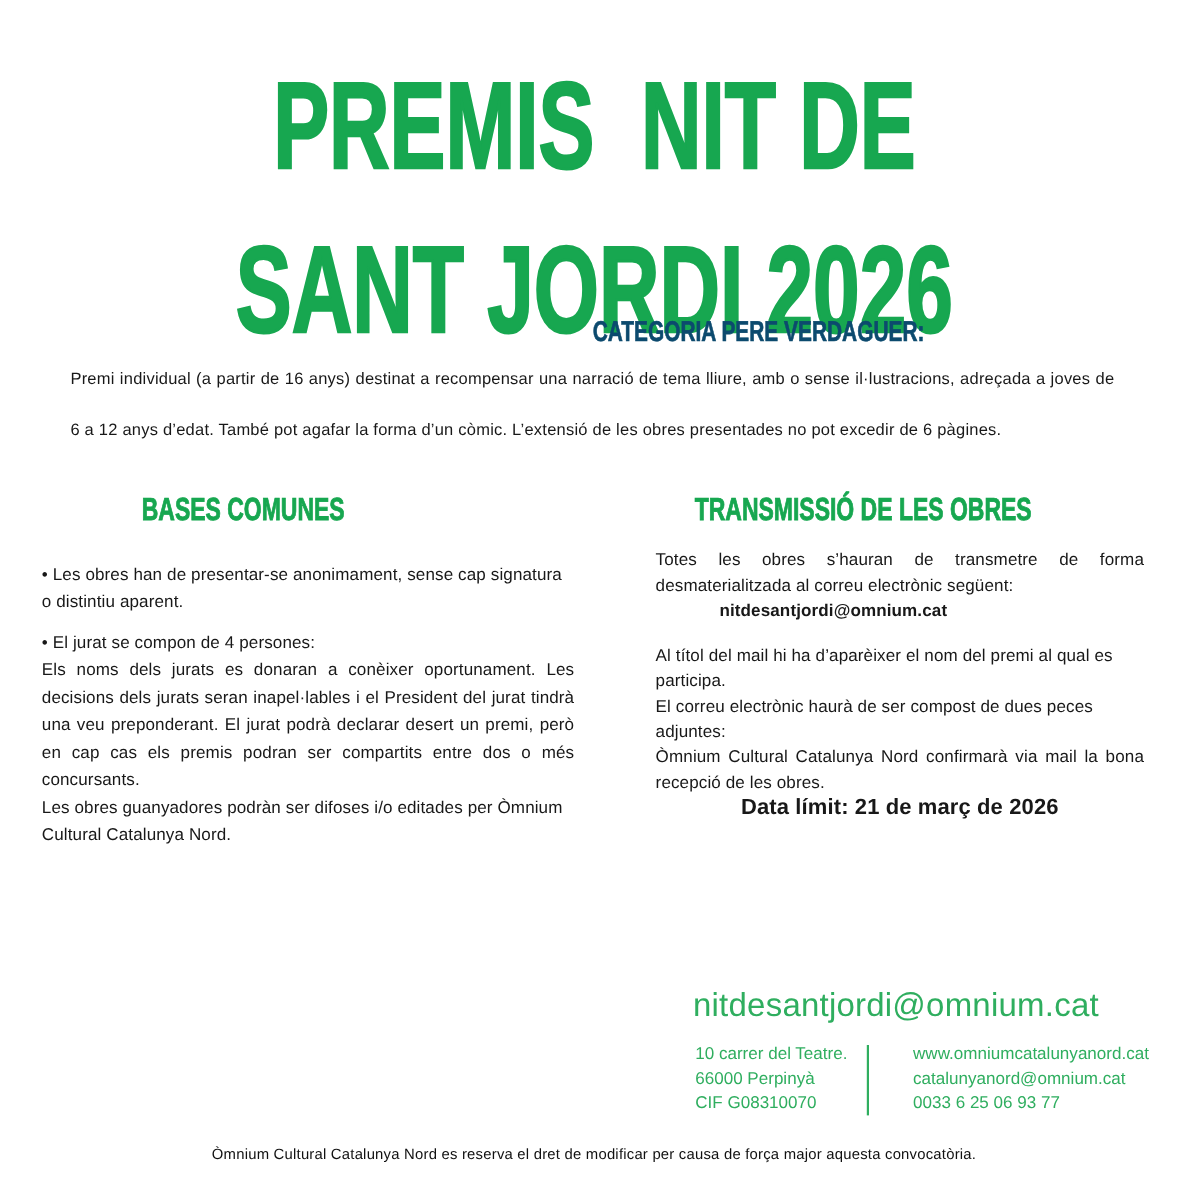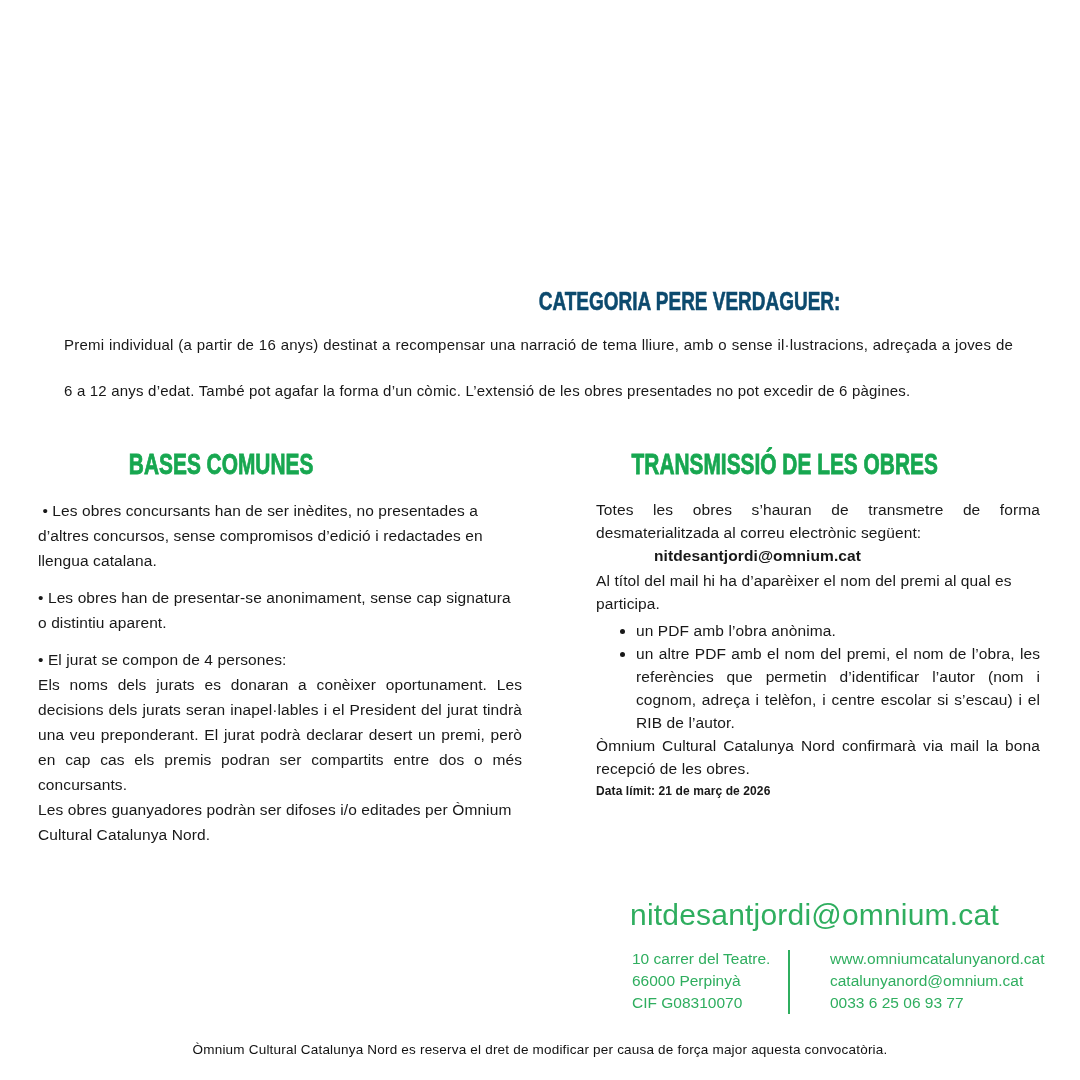--- a/index.html
+++ b/index.html
@@ -74,35 +74,35 @@
     white-space:pre-line;
     padding-left:26px;
   }
   .justified{text-align:justify;}
   .prewrap{white-space:pre-wrap;}
   .email-bold{
     font-weight:bold;
     padding-left:58px;
     margin-top:2px;
   }
-  .col-right .p-gap{margin-top:2px;}
+  .col-right .p-gap{margin-top:18px;}
   .col-right ul{
     margin:4px 0 0 0;
     padding-left:40px;
   }
   .col-right ul li{
     text-align:justify;
     margin:0;
   }
   .confirm{margin-top:16px;}
   .deadline{
     margin-top:14px;
     font-weight:bold;
-    text-align:left;
-    font-size:12px;
+    text-align:center;
+    font-size:20px;
   }
   .big-email{
     position:absolute;left:630px;top:898px;
     font-size:30px;color:var(--greenLight);
     letter-spacing:0.2px;
   }
   .contact{
     position:absolute;left:632px;top:948px;
     color:var(--greenLight);
     font-size:15.5px;line-height:22px;
@@ -126,51 +126,51 @@
     text-align:center;
     font-size:13.5px;color:#111;
     letter-spacing:0.2px;
   }
 </style>
 </head>
 <body>
 
 <div class="poster">
 
+  <div class="title-wrap">
+    <span class="cond title-line">PREMIS  NIT DE</span><br>
+    <span class="cond title-line">SANT JORDI 2026</span>
+  </div>
 
   <div class="category-wrap">
     <span class="cond">CATEGORIA PERE VERDAGUER:</span>
   </div>
 
   <p class="intro">Premi individual (a partir de 16 anys) destinat a recompensar una narració de tema lliure, amb o sense il·lustracions, adreçada a joves de 6 a 12 anys d’edat. També pot agafar la forma d’un còmic. L’extensió de les obres presentades no pot excedir de 6 pàgines.</p>
 
   <div class="col-heading heading-right">
     <span class="cond">TRANSMISSIÓ DE LES OBRES</span>
   </div>
 
   <div class="col-heading heading-left">
     <span class="cond">BASES COMUNES</span>
   </div>
 
   <section class="col col-left">
-    <p class="prewrap"> • Les obres concursants han de ser inèdites, no presentades a d’altres concursos, sense compromisos d’edició i redactades en llengua catalana.</p>
     <p class="gap">• Les obres han de presentar-se anonimament, sense cap signatura o distintiu aparent.</p>
     <p class="gap">• El jurat se compon de 4 persones:</p>
     <p class="justified">Els noms dels jurats es donaran a conèixer oportunament. Les decisions dels jurats seran inapel·lables i el President del jurat tindrà una veu preponderant. El jurat podrà declarar desert un premi, però en cap cas els premis podran ser compartits entre dos o més concursants.</p>
     <p>Les obres guanyadores podràn ser difoses i/o editades per Òmnium Cultural Catalunya Nord.</p>
   </section>
 
   <section class="col col-right">
     <p class="justified">Totes les obres s’hauran de transmetre de forma desmaterialitzada al correu electrònic següent:</p>
     <p class="email-bold">nitdesantjordi@omnium.cat</p>
     <p class="p-gap">Al títol del mail hi ha d’aparèixer el nom del premi al qual es participa.</p>
-    <ul>
-      <li>un PDF amb l’obra anònima.</li>
-      <li>un altre PDF amb el nom del premi, el nom de l’obra, les referències que permetin d’identificar l’autor (nom i cognom, adreça i telèfon, i centre escolar si s’escau) i el RIB de l’autor.</li>
-    </ul>
+    <p>El correu electrònic haurà de ser compost de dues peces adjuntes:</p>
     <p class="confirm justified">Òmnium Cultural Catalunya Nord confirmarà via mail la bona recepció de les obres.</p>
     <p class="deadline">Data límit: 21 de març de 2026</p>
   </section>
 
   <div class="big-email">nitdesantjordi@omnium.cat</div>
 
   <div class="contact">
     <div class="address">10 carrer del Teatre.
 66000 Perpinyà
 CIF G08310070</div>

